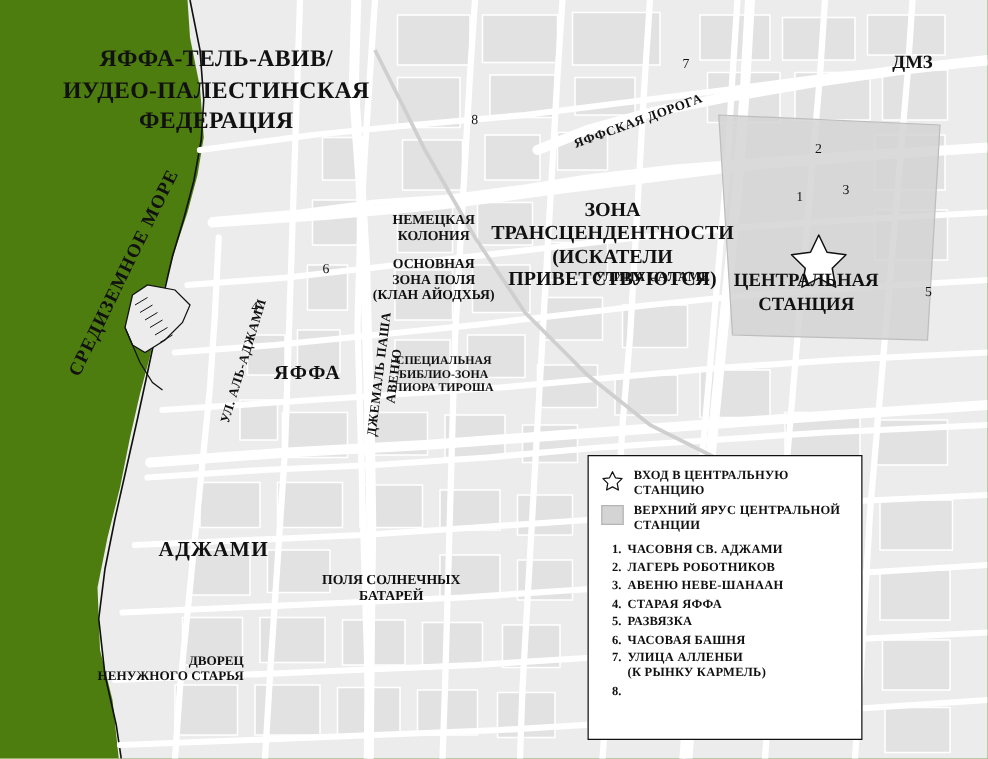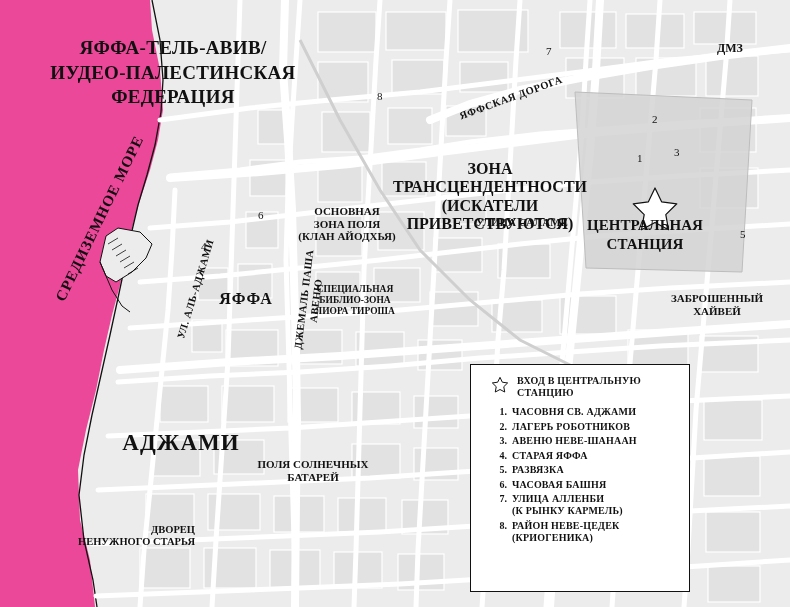--- a/index.html
+++ b/index.html
@@ -4,21 +4,21 @@
 <style>
   html, body {
     margin: 0;
     padding: 0;
     background: #ffffff;
   }
   #map-root {
     position: relative;
     width: 790px;
     height: 607px;
-    background: #ec4899;
+    background: #4d7c0f;
     font-family: "Liberation Serif", serif;
     color: #111111;
     overflow: hidden;
     user-select: none;
   }
   #map-svg {
     position: absolute;
     left: 0;
     top: 0;
     width: 790px;
@@ -51,24 +51,24 @@
     letter-spacing: 1px;
   }
   .yafo-label {
     left: 196px;
     top: 290px;
     width: 100px;
     font-size: 16px;
     letter-spacing: 1px;
   }
   .ajami-label {
-    left: 116px;
+    left: 106px;
     top: 430px;
     width: 130px;
-    font-size: 23px;
+    font-size: 17px;
     letter-spacing: 1px;
   }
   .street-ajami {
     left: 136px;
     top: 283px;
     width: 120px;
     font-size: 10.5px;
     transform: rotate(-73deg);
     transform-origin: 50% 50%;
     letter-spacing: 0.5px;
@@ -152,40 +152,40 @@
     left: 55px;
     top: 524px;
     width: 140px;
     font-size: 10.5px;
     text-align: right;
   }
   .dmz {
     left: 700px;
     top: 42px;
     width: 60px;
-    font-size: 12px;
+    font-size: 15px;
   }
   .num {
     position: absolute;
     font-family: "Liberation Serif", serif;
     font-size: 11px;
     font-weight: normal;
     color: #111111;
   }
   
   #legend {
     position: absolute;
     left: 470px;
     top: 364px;
     width: 220px;
     height: 228px;
     background: #ffffff;
     border: 1px solid #111111;
     box-sizing: border-box;
-    padding: 10px 8px 6px 20px;
+    padding: 10px 8px 6px 10px;
   }
   .legend-row {
     display: flex;
     align-items: flex-start;
     margin-bottom: 4px;
   }
   .legend-sym {
     width: 26px;
     flex: 0 0 26px;
     text-align: left;
@@ -361,33 +361,33 @@
 ФЕДЕРАЦИЯ</div>
 
   <div class="lbl sea-label">СРЕДИЗЕМНОЕ МОРЕ</div>
   <div class="lbl yafo-label">ЯФФА</div>
   <div class="lbl ajami-label">АДЖАМИ</div>
 
   <div class="lbl street-ajami">УЛ. АЛЬ-АДЖАМИ</div>
   <div class="lbl street-jamal">ДЖЕМАЛЬ ПАША АВЕНЮ</div>
   <div class="lbl road-yafo">ЯФФСКАЯ ДОРОГА</div>
 
+  <div class="lbl german-colony">НЕМЕЦКАЯ
+КОЛОНИЯ</div>
   <div class="lbl main-zone">ОСНОВНАЯ
 ЗОНА ПОЛЯ
 (КЛАН АЙОДХЬЯ)</div>
   <div class="lbl biblio">СПЕЦИАЛЬНАЯ
 БИБЛИО-ЗОНА
 ЛИОРА ТИРОША</div>
   <div class="lbl transcend">ЗОНА ТРАНСЦЕНДЕНТНОСТИ
 (ИСКАТЕЛИ ПРИВЕТСТВУЮТСЯ)</div>
   <div class="lbl salame">УЛИЦА САЛАМЕ</div>
   <div class="lbl central-station">ЦЕНТРАЛЬНАЯ
 СТАНЦИЯ</div>
-  <div class="lbl abandoned">ЗАБРОШЕННЫЙ
-ХАЙВЕЙ</div>
   <div class="lbl solar-fields">ПОЛЯ СОЛНЕЧНЫХ
 БАТАРЕЙ</div>
   <div class="lbl palace">ДВОРЕЦ
 НЕНУЖНОГО СТАРЬЯ</div>
   <div class="lbl dmz">ДМЗ</div>
 
   <div id="map-numbers">
       <div class="num" style="left: 637px; top: 152px;">1</div>
       <div class="num" style="left: 652px; top: 113px;">2</div>
       <div class="num" style="left: 674px; top: 146px;">3</div>
@@ -401,20 +401,25 @@
   <div id="legend">
     <div class="legend-row">
       <span class="legend-sym">
         <svg class="star-sym" viewBox="0 0 20 20">
             <path d="M10 1.5 l2.6 5.4 5.9 0.8 -4.3 4.2 1.05 5.9 -5.25 -2.8 -5.25 2.8 1.05 -5.9 -4.3 -4.2 5.9 -0.8 Z" fill="#ffffff" stroke="#111111" stroke-width="1.1" stroke-linejoin="round"></path>
           </svg>
       </span>
       <span class="legend-txt">ВХОД В ЦЕНТРАЛЬНУЮ
 СТАНЦИЮ</span>
     </div>
+    <div class="legend-row">
+      <span class="legend-sym"><span class="swatch"></span></span>
+      <span class="legend-txt">ВЕРХНИЙ ЯРУС ЦЕНТРАЛЬНОЙ
+СТАНЦИИ</span>
+    </div>
     <div class="legend-list" id="legend-list">
         <div class="legend-row">
           <span class="legend-num">1.</span>
           <span class="legend-txt">ЧАСОВНЯ СВ. АДЖАМИ</span>
         </div>
         <div class="legend-row">
           <span class="legend-num">2.</span>
           <span class="legend-txt">ЛАГЕРЬ РОБОТНИКОВ</span>
         </div>
         <div class="legend-row">
@@ -433,19 +438,17 @@
           <span class="legend-num">6.</span>
           <span class="legend-txt">ЧАСОВАЯ БАШНЯ</span>
         </div>
         <div class="legend-row">
           <span class="legend-num">7.</span>
           <span class="legend-txt">УЛИЦА АЛЛЕНБИ
     (К РЫНКУ КАРМЕЛЬ)</span>
         </div>
         <div class="legend-row">
           <span class="legend-num">8.</span>
-          <span class="legend-txt">РАЙОН НЕВЕ-ЦЕДЕК
-    (КРИОГЕНИКА)</span>
         </div>
       </div>
   </div>
 
 </div>
 
 </body></html>

